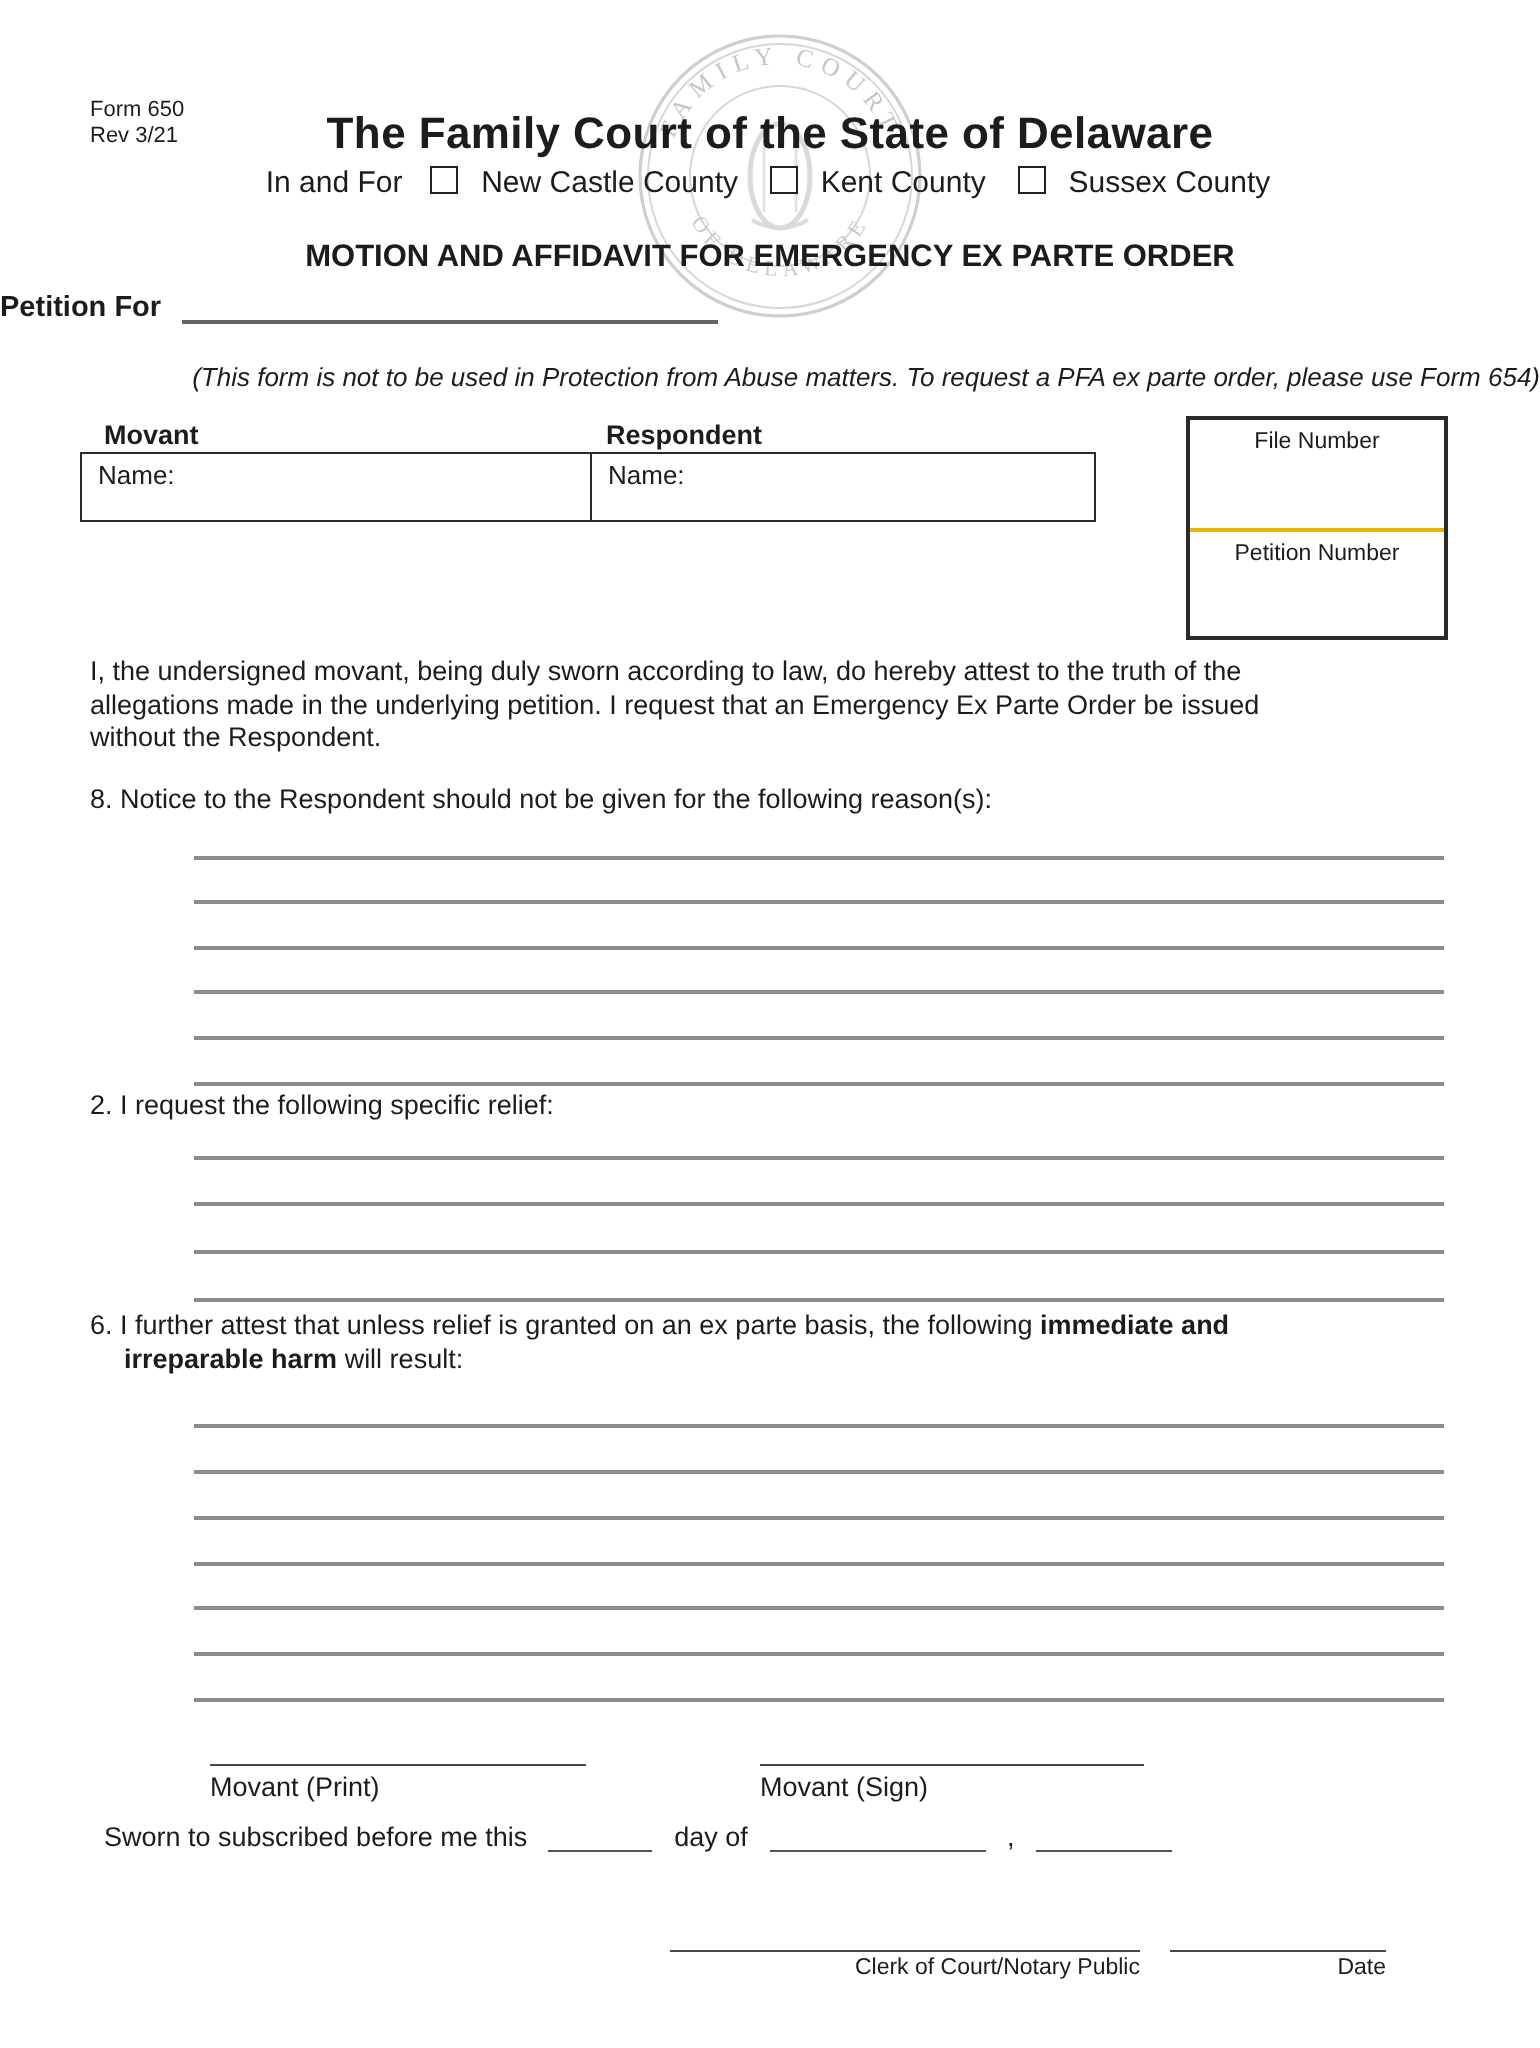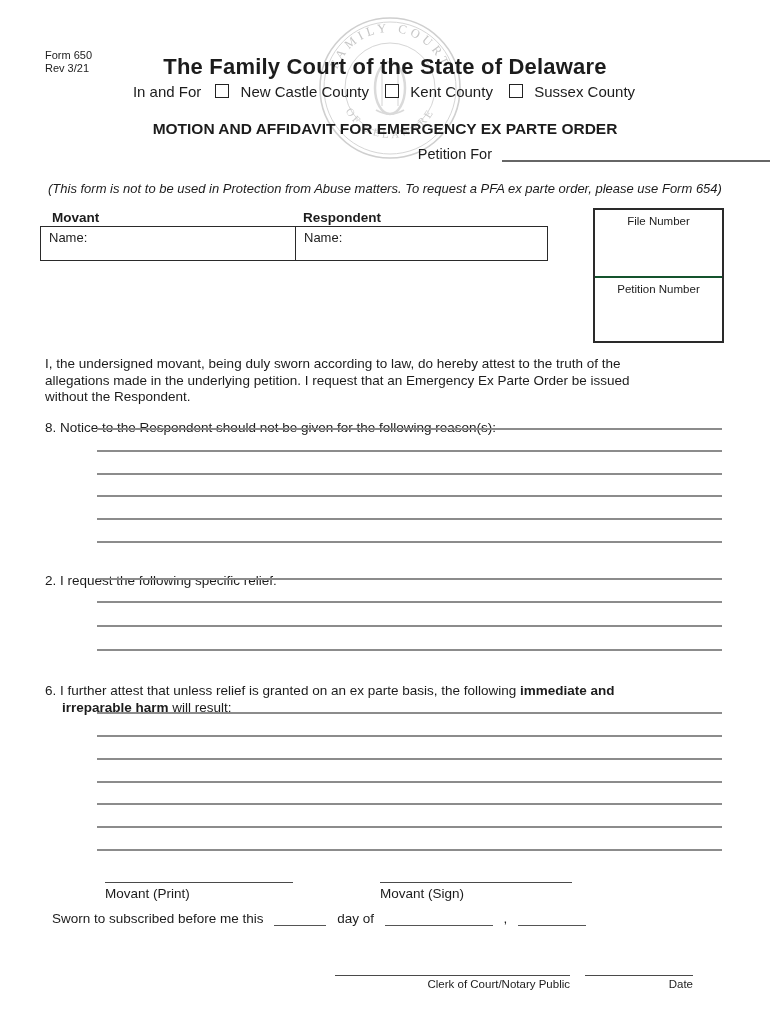--- a/index.html
+++ b/index.html
@@ -14,36 +14,36 @@
   }
   .layer{position:absolute;z-index:1;}
   
   .form-meta{left:45px;top:25px;font-size:11px;line-height:13px;margin-top:24px;}
   .seal-wrap{left:316px;top:14px;width:148px;height:148px;z-index:0;}
   .title{left:0;right:0;top:54px;text-align:center;font-size:22px;font-weight:bold;letter-spacing:.2px;}
   .county-row{left:0;right:0;top:83px;text-align:center;font-size:15px;}
   .cb{display:inline-block;width:12px;height:12px;border:1.6px solid #222;vertical-align:-1px;margin:0 7px 0 10px;background:#fff;}
   .county-row .lbl{margin-right:2px;}
   .motion-title{left:0;right:0;top:120px;text-align:center;font-size:15.5px;font-weight:bold;}
-  .petition-row{left:0;right:0;top:146px;text-align:right;font-size:14.5px;font-weight:normal;}
+  .petition-row{left:0;right:0;top:146px;text-align:left;font-size:14.5px;font-weight:bold;}
   .petition-blank{display:inline-block;width:268px;height:14px;border-bottom:2px solid #666;margin-left:10px;vertical-align:bottom;}
-  .notice{left:0;right:0;top:181px;text-align:left;font-style:italic;font-size:13px;margin-left:48px;}
+  .notice{left:0;right:0;top:181px;text-align:right;font-style:italic;font-size:13px;margin-left:48px;}
   
   .party-head{top:210px;font-size:13.5px;font-weight:bold;}
   .party-head.movant{left:52px;}
   .party-head.respondent{left:303px;}
   .party-table{left:40px;top:226px;width:508px;height:35px;border:1.4px solid #2a2a2a;display:flex;box-sizing:border-box;}
   .party-cell{box-sizing:border-box;padding:3px 8px;font-size:13px;}
   .party-cell.movant{width:255px;border-right:1.4px solid #2a2a2a;}
   .party-cell.respondent{flex:1;}
-  .case-box{left:593px;top:208px;width:131px;height:135px;border:2px solid #2a2a2a;box-sizing:border-box;}
+  .case-box{left:593px;top:208px;width:131px;height:112px;border:2px solid #2a2a2a;box-sizing:border-box;}
   .case-half{height:50%;box-sizing:border-box;text-align:center;font-size:11.5px;padding-top:5px;}
-  .case-half.petition{border-top:2px solid #14532d;}
-  
-  .body-text{font-size:13.5px;line-height:16.5px;margin-top:28px;}
+  .case-half.petition{border-top:2px solid #eab308;}
+  
+  .body-text{font-size:13.5px;line-height:16.5px;}
   .intro{left:45px;top:328px;width:618px;}
   .item1{left:45px;top:392px;width:640px;}
   .item2{left:45px;top:545px;width:640px;}
   .item3{left:45px;top:655px;width:612px;padding-left:17px;text-indent:-17px;}
   
   .lines{left:97px;width:625px;}
   .lines .rule{border-bottom:2px solid #8c8c8c;}
   .lines1{top:407px;} .lines1 .rule{height:20.6px;}
   .lines2{top:556px;} .lines2 .rule{height:21.7px;}
   .lines3{top:691px;} .lines3 .rule{height:20.9px;}

